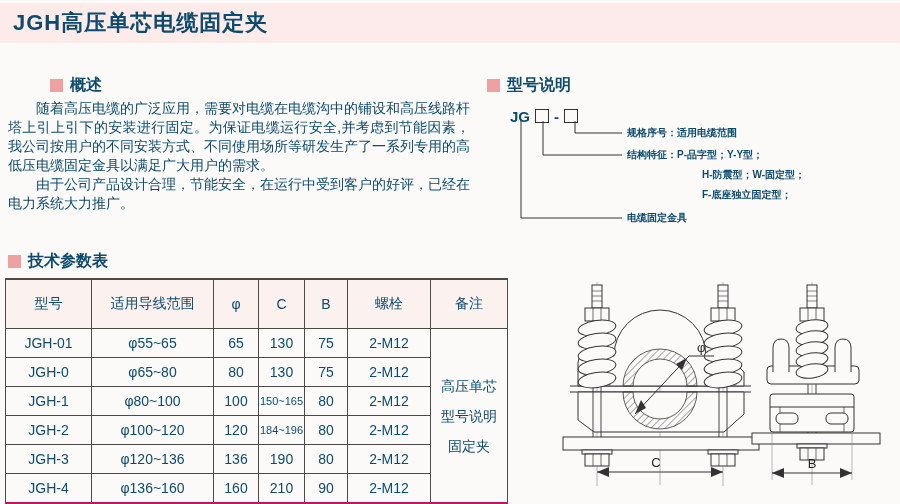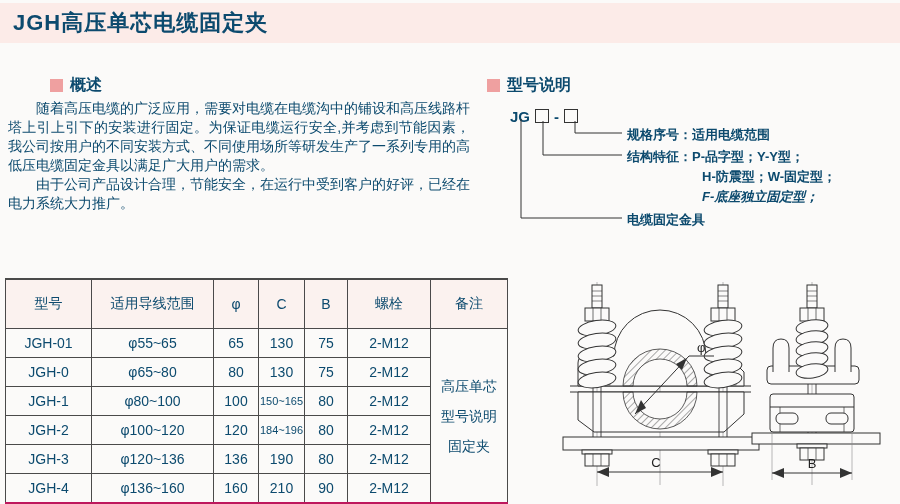--- a/index.html
+++ b/index.html
@@ -11,21 +11,21 @@
   
   .sec-head{position:absolute;display:flex;align-items:center;gap:7px;font-weight:bold;font-size:16px;}
   .bullet{width:13px;height:13px;background:#efa0a0;flex:0 0 auto;}
   
   .overview-text{position:absolute;left:8px;top:99px;width:462px;}
   .overview-text p{margin:0;font-size:14px;line-height:19px;text-indent:2em;text-align:justify;}
   
   .model-code{position:absolute;left:510px;top:100px;display:flex;align-items:center;gap:5px;
               font-size:15px;font-weight:bold;margin-top:8px;}
   .code-box{width:12px;height:12px;border:1.6px solid #333;margin-top:-2px;}
-  .model-label{position:absolute;font-size:13px;font-weight:bold;white-space:nowrap;}
+  .model-label{position:absolute;font-size:10px;font-weight:bold;white-space:nowrap;}
   
   table.tech{position:absolute;left:5px;top:278px;width:502px;border-collapse:collapse;table-layout:fixed;
              border-top:2px solid #4a4a4a;border-bottom:4px solid #be185d;}
   table.tech th,table.tech td{border:1px solid #4a4a4a;text-align:center;vertical-align:middle;
              font-size:14px;font-weight:normal;padding:0;background:transparent;}
   table.tech th{height:48px;background:#fbf2ef;}
   table.tech td{height:28px;}
   table.tech td.sm{font-size:11px;}
   td.remark div{line-height:30px;font-size:14px;}
   
@@ -63,23 +63,27 @@
   <svg class="draw" style="left:505px;top:95px;" width="130" height="130" viewBox="0 0 130 130">
     <g fill="none" stroke="#333" stroke-width="1">
       <polyline points="70,26 70,38 117,38"></polyline>
       <polyline points="38,26 38,60 117,60"></polyline>
       <polyline points="16,24 16,123 117,123"></polyline>
     </g>
   </svg>
   <div class="model-label" style="left:627px;top:126px;">规格序号：适用电缆范围</div>
   <div class="model-label" style="left:627px;top:148px;">结构特征：P-品字型；Y-Y型；</div>
   <div class="model-label" style="left:702px;top:168px;">H-防震型；W-固定型；</div>
-  <div class="model-label" style="left:702px;top:188px;font-style:italic;">F-底座独立固定型；</div>
+  <div class="model-label" style="left:702px;top:188px;">F-底座独立固定型；</div>
   <div class="model-label" style="left:627px;top:211px;">电缆固定金具</div>
 
+  <div class="sec-head" style="left:8px;top:251px;">
+    <span class="bullet"></span>
+    <span>技术参数表</span>
+  </div>
 
   <table class="tech">
     <colgroup>
       <col style="width:86px">
         <col style="width:122px">
         <col style="width:45px">
         <col style="width:46px">
       <col style="width:43px">
         <col style="width:83px">
         <col style="width:77px">

